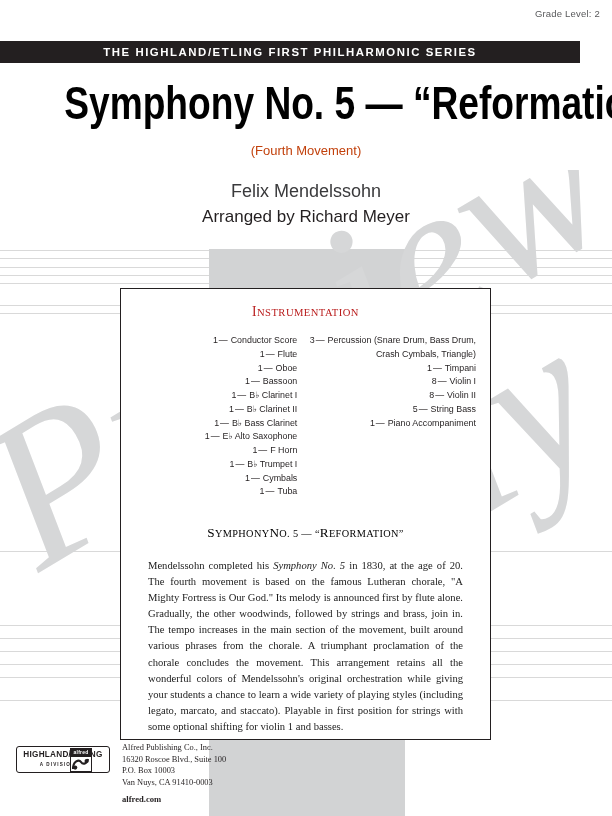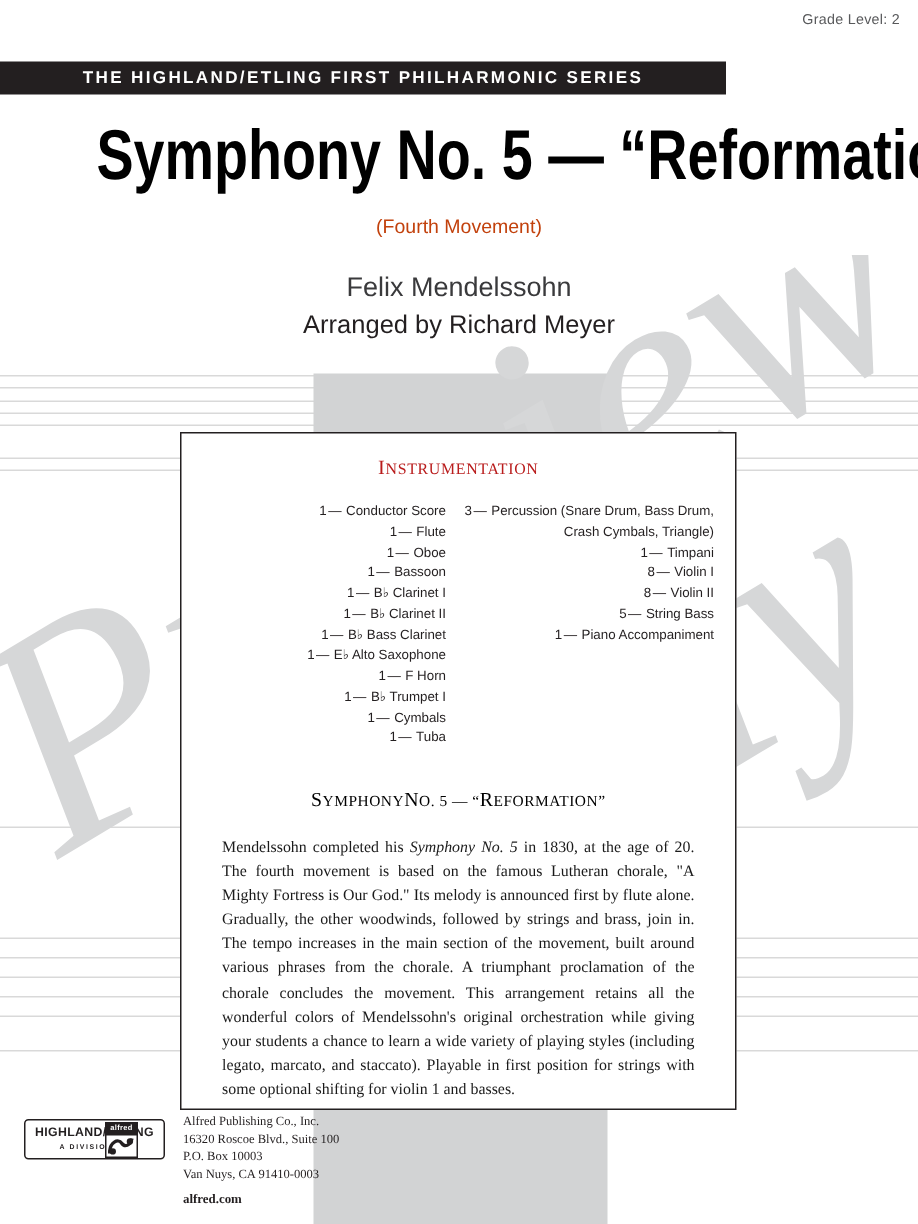--- a/index.html
+++ b/index.html
@@ -31,21 +31,21 @@
 
   
   .grade-level{
     position:absolute;right:12px;top:8px;z-index:6;
     font-size:9.5px;color:#58595b;letter-spacing:.2px;
     font-family:"Liberation Sans", sans-serif;
   }
 
   
   .series-banner{
-    position:absolute;left:0;top:41px;width:484px;height:22px;
+    position:absolute;left:0;top:41px;width:580px;height:22px;
     background:#231f20;z-index:6;
     display:flex;align-items:center;justify-content:center;
   }
   .series-banner .txt{
     color:#ffffff;font-size:11.4px;font-weight:bold;
     letter-spacing:1.55px;font-family:"Liberation Sans", sans-serif;
     white-space:nowrap;
   }
 
   

